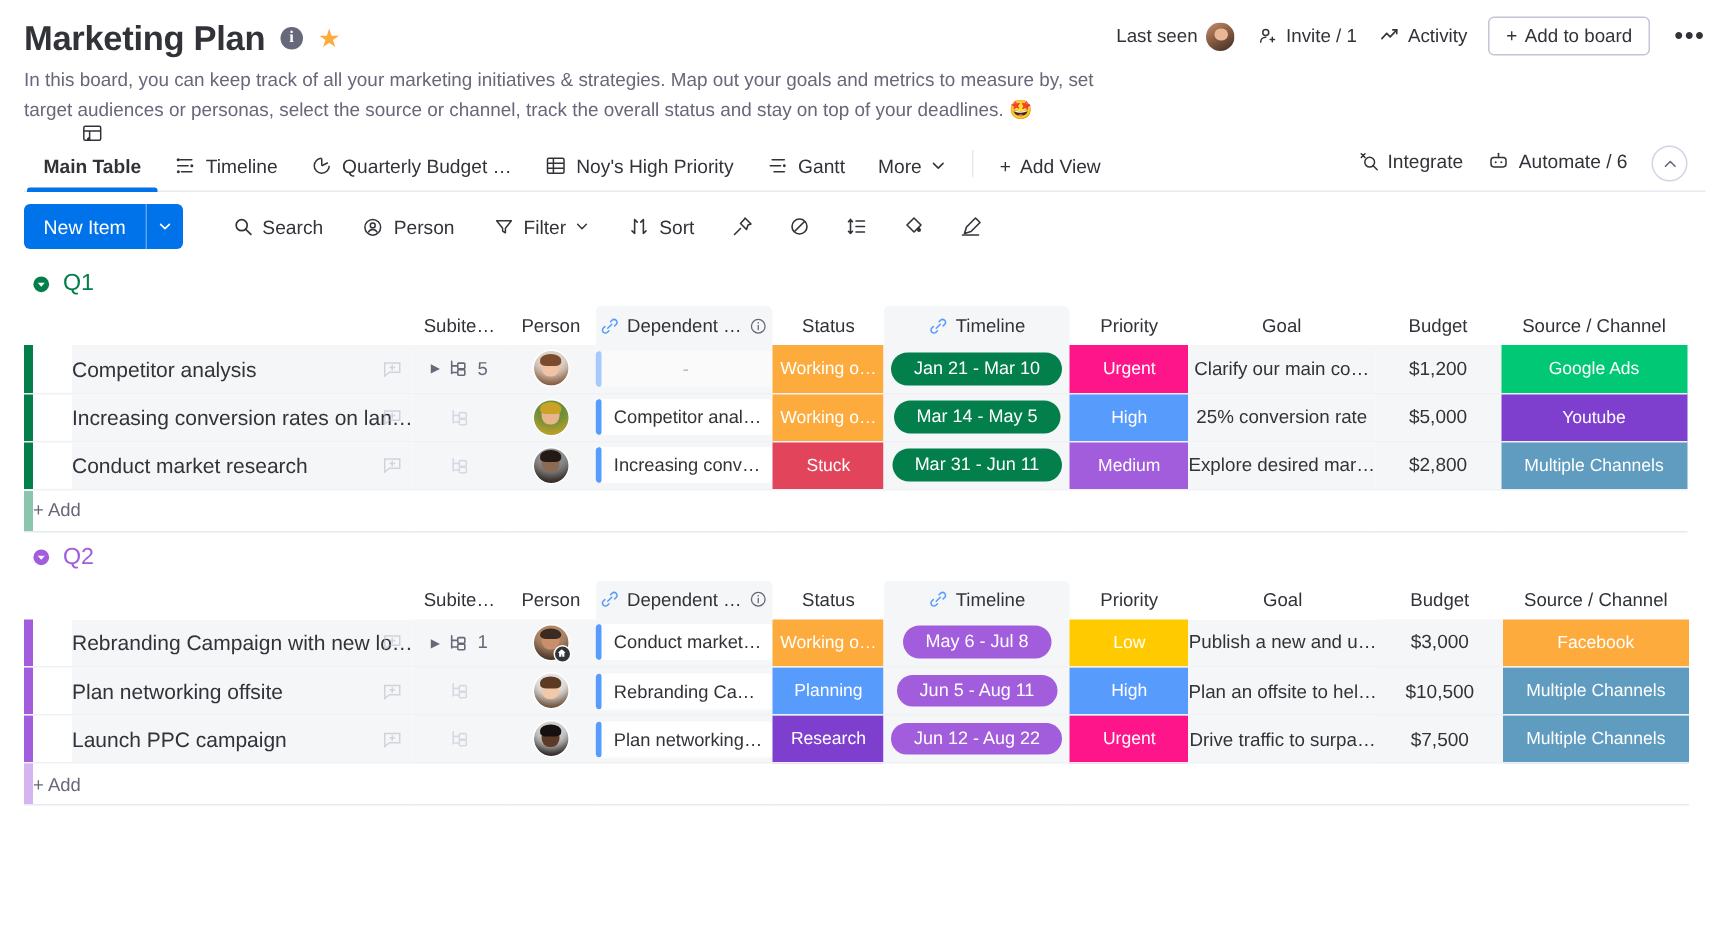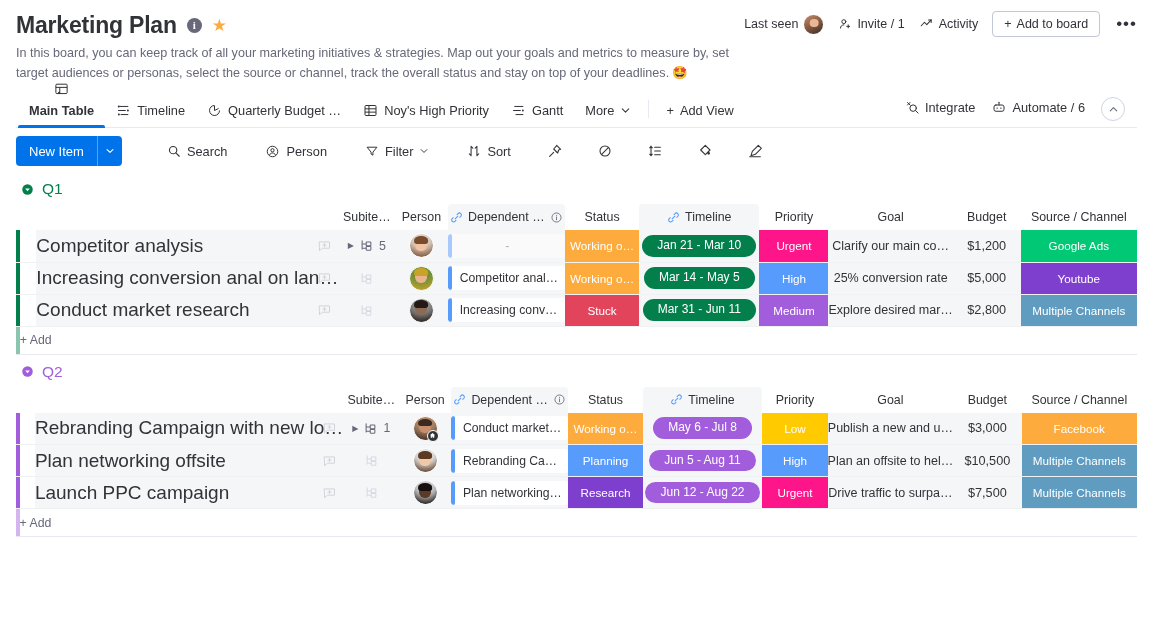--- a/index.html
+++ b/index.html
@@ -72,21 +72,21 @@
     display: flex; align-items: center; gap: 16px; font-size: 12.8px;
   }
   .collapse-circle {
     width: 24px; height: 24px; border-radius: 50%;
     border: 1px solid #d0d4e4; display:flex; align-items:center; justify-content:center;
     cursor: pointer; margin-bottom: -3px;
   }
   .ico { display:inline-flex; align-items:center; justify-content:center; flex:none; }
 
   
-  .toolbar { display: flex; align-items: center; gap: 16px; height: 46px; padding: 0 16px; }
+  .toolbar { display: flex; align-items: center; gap: 4px; height: 46px; padding: 0 16px; }
   .new-item {
     display: flex; align-items: stretch; height: 30px;
     background: #0073ea; color: #fff; border-radius: 4px; overflow: hidden;
     font-size: 13px; cursor: pointer; margin-right: 18px;
   }
   .new-item-label { padding: 0 13px; display: flex; align-items: center; }
   .new-item-caret {
     width: 25px; display:flex; align-items:center; justify-content:center;
     border-left: 1px solid rgba(255,255,255,.35); font-size: 10px;
   }
@@ -119,21 +119,21 @@
   .colhead-inner { display:flex; align-items:center; justify-content:center; gap:5px; }
 
   tr.item-row { height: 32px; }
   tr.item-row td { border-bottom: 1px solid #f0f1f3; }
   .cell { height: 32px; }
   .cell-white { background: #fff; }
 
   .lead-bar { width: 6px; }
 
   .name-cell {
-    background: #f5f6f8; font-size: 19px; color: #323338;
+    background: #f5f6f8; font-size: 14px; color: #323338;
     padding-left: 12px; padding-right: 24px;
     white-space: nowrap; overflow: hidden; text-overflow: ellipsis;
     position: relative;
   }
   .name-cell .bubble {
     position: absolute; right: 6px; top: 50%; transform: translateY(-50%);
     opacity: .55;
   }
 
   .subitem-cell { background: #f5f6f8; text-align:center; }
@@ -541,21 +541,21 @@
     <td class="cell goal-cell">Clarify our main co…</td>
     <td class="cell budget-cell">$1,200</td>
     <td class="cell source-cell" style="background:#00c875">
       <span class="status-txt">Google Ads</span>
               </td>
   </tr>
             <tr class="item-row">
     <td class="lead-bar" style="background:#037f4c"></td>
     <td class="cell cell-white"></td>
     <td class="cell name-cell">
-      <span>Increasing conversion anal on lan…</span>
+      <span>Increasing conversion rates on lan…</span>
       <span class="bubble ico">
                   <svg width="15" height="15" viewBox="0 0 24 24" fill="none" stroke="#b5b8c4" stroke-width="1.6" stroke-linecap="round">
     <path d="M4 5.5h16v10H9l-5 4v-4z"></path>
                     <path d="M12 8v5M9.5 10.5h5"></path>
                   </svg>
                 </span>
     </td>
     <td class="cell subitem-cell">
       <span class="subitem-inner">
 

